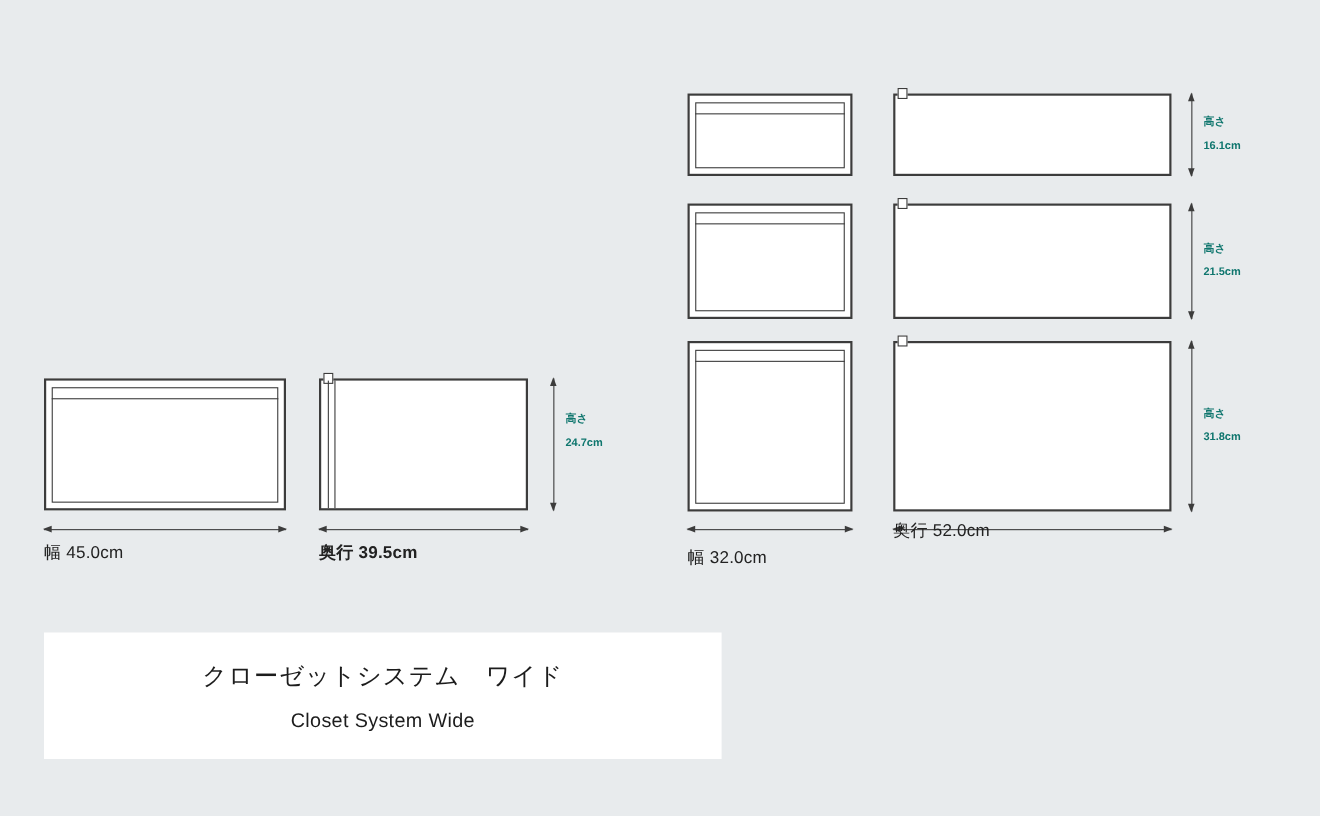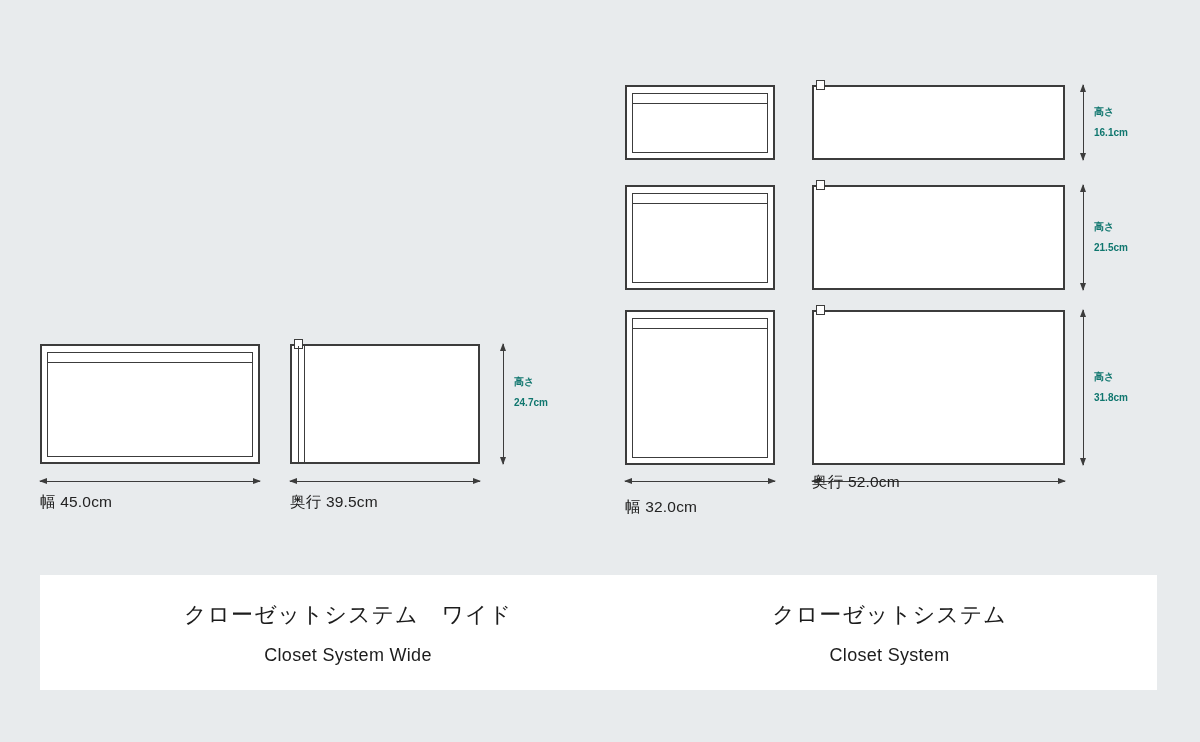--- a/index.html
+++ b/index.html
@@ -51,21 +51,21 @@
   <div class="v-arrow" style="left:503px;top:344px;height:120px;"></div>
   <div class="height-label" style="left:514px;top:371px;">
     <div>高さ</div>
     <div>24.7cm</div>
   </div>
 
   <div class="h-arrow" style="left:40px;top:481px;width:220px;"></div>
   <div class="dim-label center" style="left:40px;top:492px;width:220px;">幅 45.0cm</div>
 
   <div class="h-arrow" style="left:290px;top:481px;width:190px;"></div>
-  <div class="dim-label center" style="left:290px;top:492px;width:190px;">奥行 39.5cm</div>
+  <div class="dim-label center" style="left:290px;top:492px;width:190px;font-weight:bold;">奥行 39.5cm</div>
 
   <div class="box" style="left:625px;top:85px;width:150px;height:75px;">
     <div class="front-inner"></div>
     <div class="front-lid"></div>
   </div>
   <div class="box" style="left:812px;top:85px;width:253px;height:75px;">
     <div class="side-tab"></div>
   </div>
   <div class="v-arrow" style="left:1083px;top:85px;height:75px;"></div>
   <div class="height-label" style="left:1094px;top:101px;">
@@ -103,18 +103,14 @@
   <div class="dim-label center" style="left:625px;top:497px;width:150px;">幅 32.0cm</div>
 
   <div class="h-arrow" style="left:812px;top:481px;width:253px;"></div>
   <div class="dim-label center" style="left:812px;top:472px;width:253px;">奥行 52.0cm</div>
 
   <div class="title-card" style="left:40px;top:575px;width:616px;height:115px;align-items:center;">
     <div class="title-jp">クローゼットシステム　ワイド</div>
     <div class="title-en">Closet System Wide</div>
   </div>
 
-  <div class="title-card" style="left:622px;top:575px;width:535px;height:115px;">
-    <div class="title-jp">クローゼットシステム</div>
-    <div class="title-en">Closet System</div>
-  </div>
 
 </div>
 
 </body></html>

